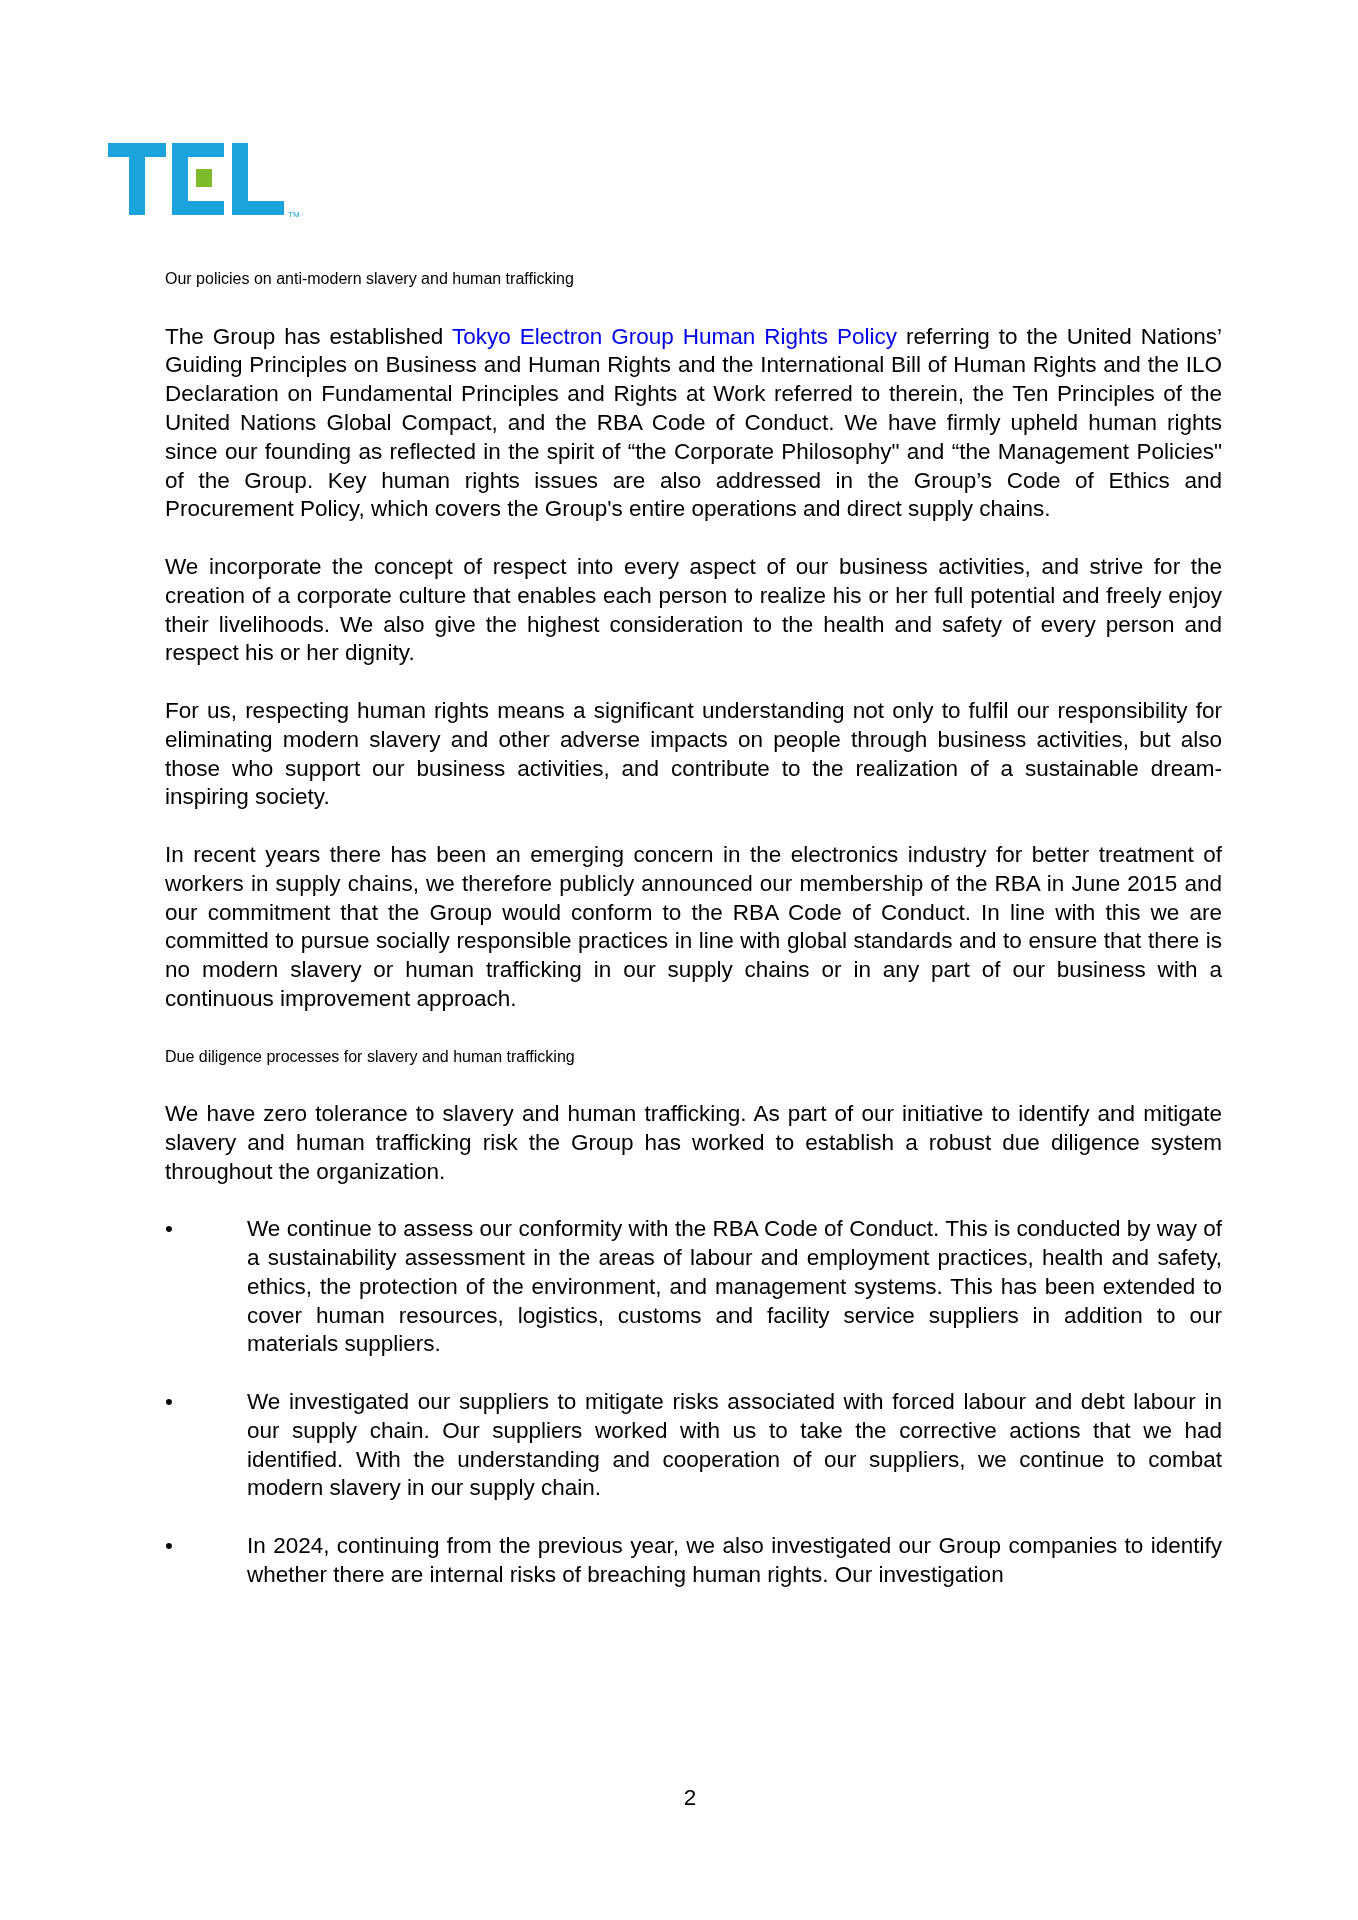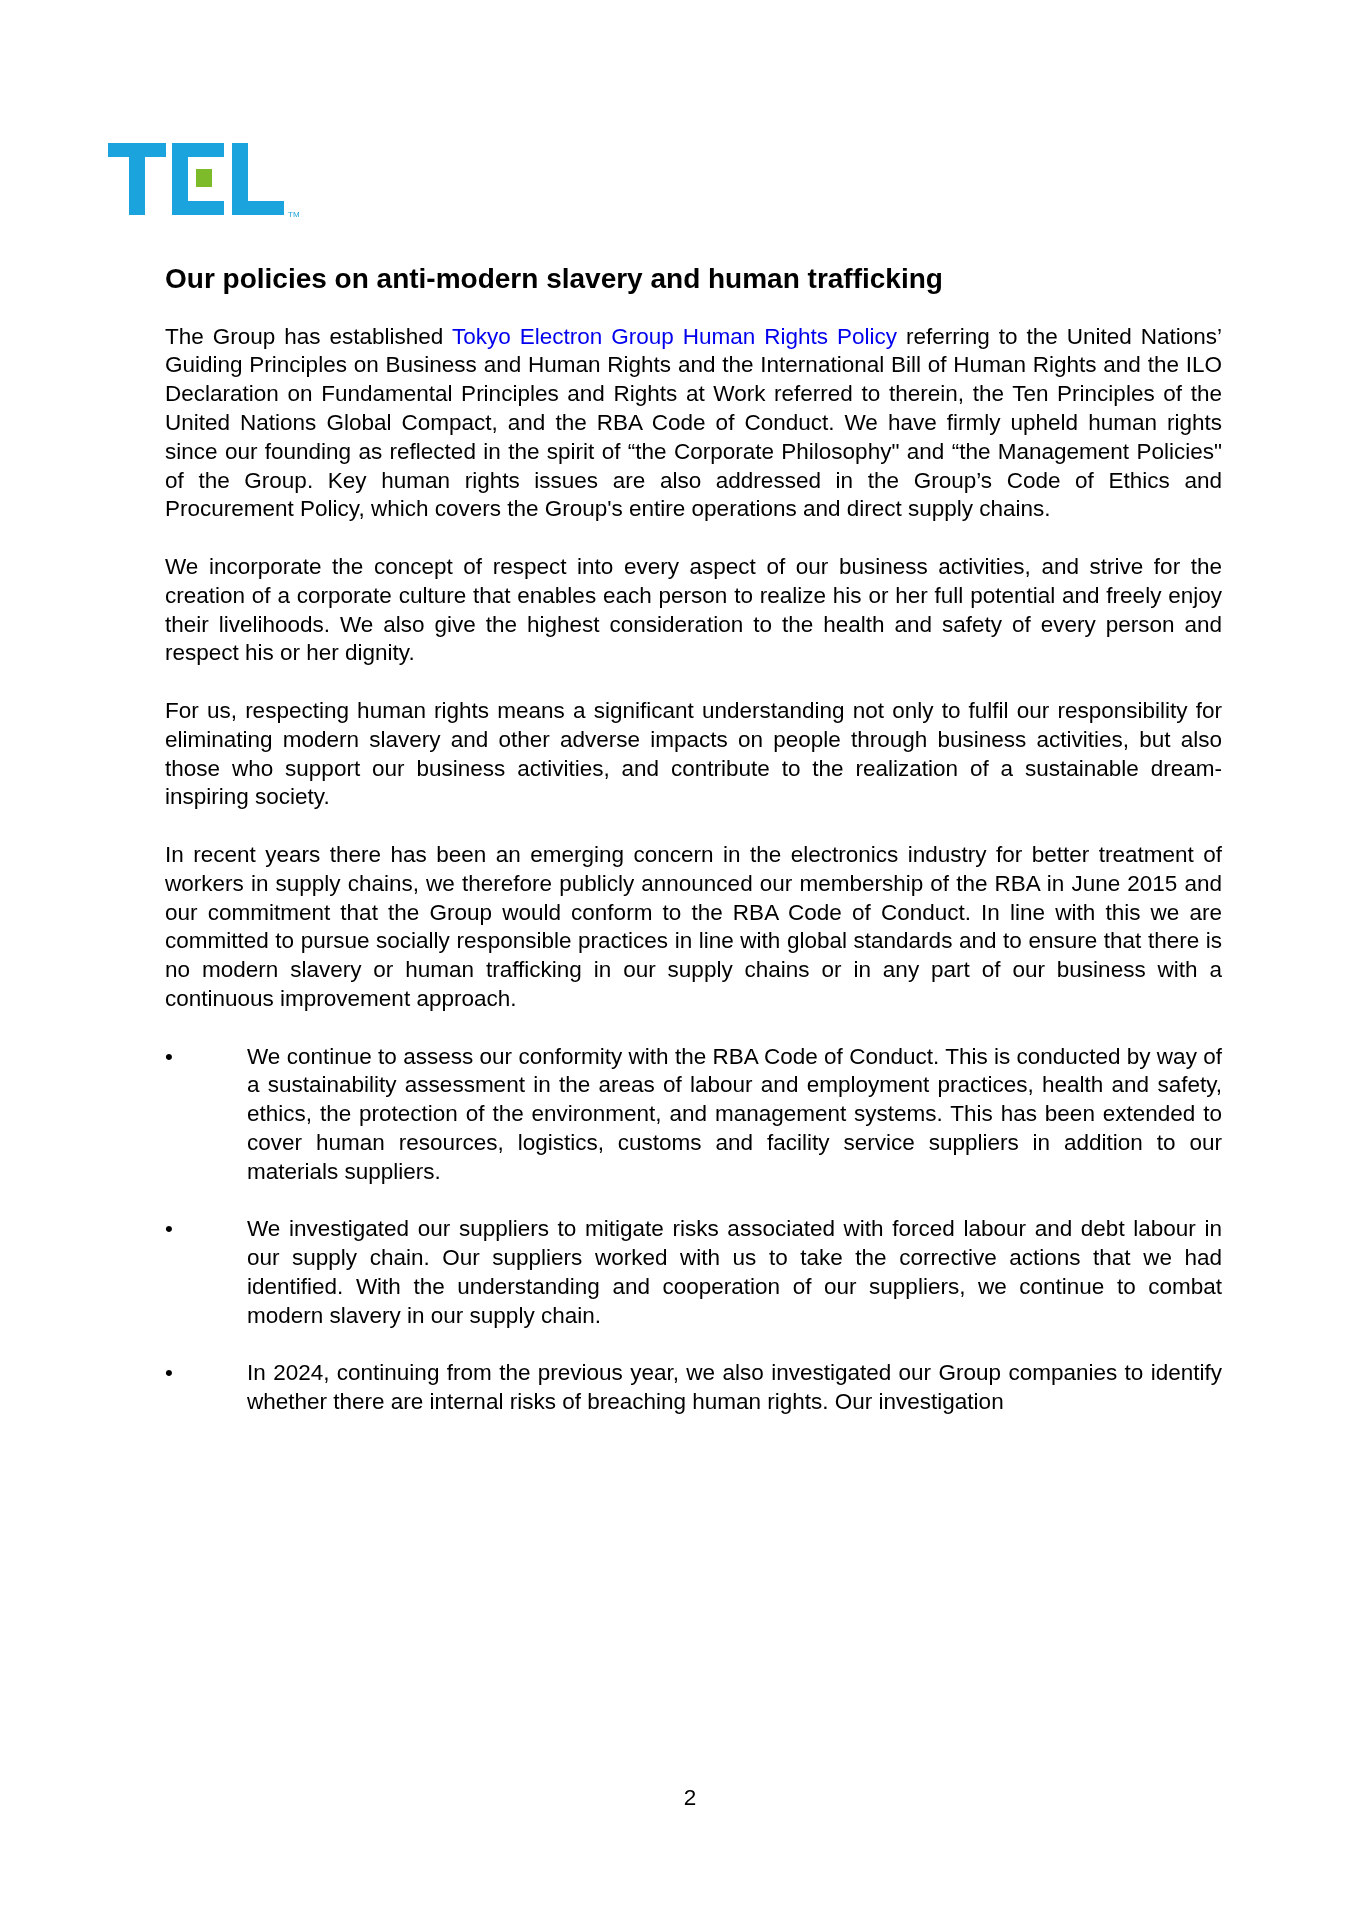--- a/index.html
+++ b/index.html
@@ -2,21 +2,21 @@
 <html><head>
   <meta charset="utf-8">
   <style>
     html, body { margin: 0; padding: 0; background: #ffffff; }
     body { width: 1358px; height: 1920px; position: relative; overflow: hidden;
       font-family: "Liberation Sans", sans-serif; color: #000; }
     .logo { position: absolute; left: 108px; top: 143px; width: 200px; height: 80px; }
     .content { position: absolute; left: 165px; top: 265px; width: 1057px;
       font-size: 22.5px; line-height: 28.8px; }
     .content p { margin: 0 0 28.8px 0; text-align: justify; }
-    .content h3 { margin: 0 0 28.8px 0; font-size: 28px; font-weight: bold; }
+    .content h3 { margin: 0 0 28.8px 0; font-size: 16px; font-weight: normal; }
     .content a { color: #0000ee; }
     .bullet { display: flex; margin: 0 0 28.8px 0; }
     .bullet .dot { width: 82px; flex: none; }
     .bullet .txt { flex: 1; text-align: justify; }
     .pagenum { position: absolute; top: 1785px; left: 0; width: 1380px; text-align: center; font-size: 22.5px; }
   </style>
 </head>
 <body>
 
 <div class="logo">
@@ -37,20 +37,22 @@
 </div>
 
 <div class="content">
 
   <h3>Our policies on anti-modern slavery and human trafficking</h3>
   <p><span>The Group has established </span><a>Tokyo Electron Group Human Rights Policy</a><span> referring to the United Nations’ Guiding Principles on Business and Human Rights and the International Bill of Human Rights and the ILO Declaration on Fundamental Principles and Rights at Work referred to therein, the Ten Principles of the United Nations Global Compact, and the RBA Code of Conduct. We have firmly upheld human rights since our founding as reflected in the spirit of “the Corporate Philosophy" and “the Management Policies" of the Group.  Key human rights issues are also addressed in the Group’s Code of Ethics and Procurement Policy, which covers the Group's entire operations and direct supply chains.</span></p>
   <p>We incorporate the concept of respect into every aspect of our business activities, and strive for the creation of a corporate culture that enables each person to realize his or her full potential and freely enjoy their livelihoods. We also give the highest consideration to the health and safety of every person and respect his or her dignity.</p>
   <p>For us, respecting human rights means a significant understanding not only to fulfil our responsibility for eliminating modern slavery and other adverse impacts on people through business activities, but also those who support our business activities, and contribute to the realization of a sustainable dream-inspiring society.</p>
   <p>In recent years there has been an emerging concern in the electronics industry for better treatment of workers in supply chains, we therefore publicly announced our membership of the RBA in June 2015 and our commitment that the Group would conform to the RBA Code of Conduct. In line with this we are committed to pursue socially responsible practices in line with global standards and to ensure that there is no modern slavery or human trafficking in our supply chains or in any part of our business with a continuous improvement approach.</p>
 
+  <h3>Due diligence processes for slavery and human trafficking</h3>
+  <p>We have zero tolerance to slavery and human trafficking. As part of our initiative to identify and mitigate slavery and human trafficking risk the Group has worked to establish a robust due diligence system throughout the organization.</p>
 
   <div class="bullet">
     <span class="dot">•</span>
     <span class="txt">We continue to assess our conformity with the RBA Code of Conduct. This is conducted by way of a sustainability assessment in the areas of labour and employment practices, health and safety, ethics, the protection of the environment, and management systems. This has been extended to cover human resources, logistics, customs and facility service suppliers in addition to our materials suppliers.</span>
   </div>
   <div class="bullet">
     <span class="dot">•</span>
     <span class="txt">We investigated our suppliers to mitigate risks associated with forced labour and debt labour in our supply chain. Our suppliers worked with us to take the corrective actions that we had identified. With the understanding and cooperation of our suppliers, we continue to combat modern slavery in our supply chain.</span>
   </div>
   <div class="bullet">

